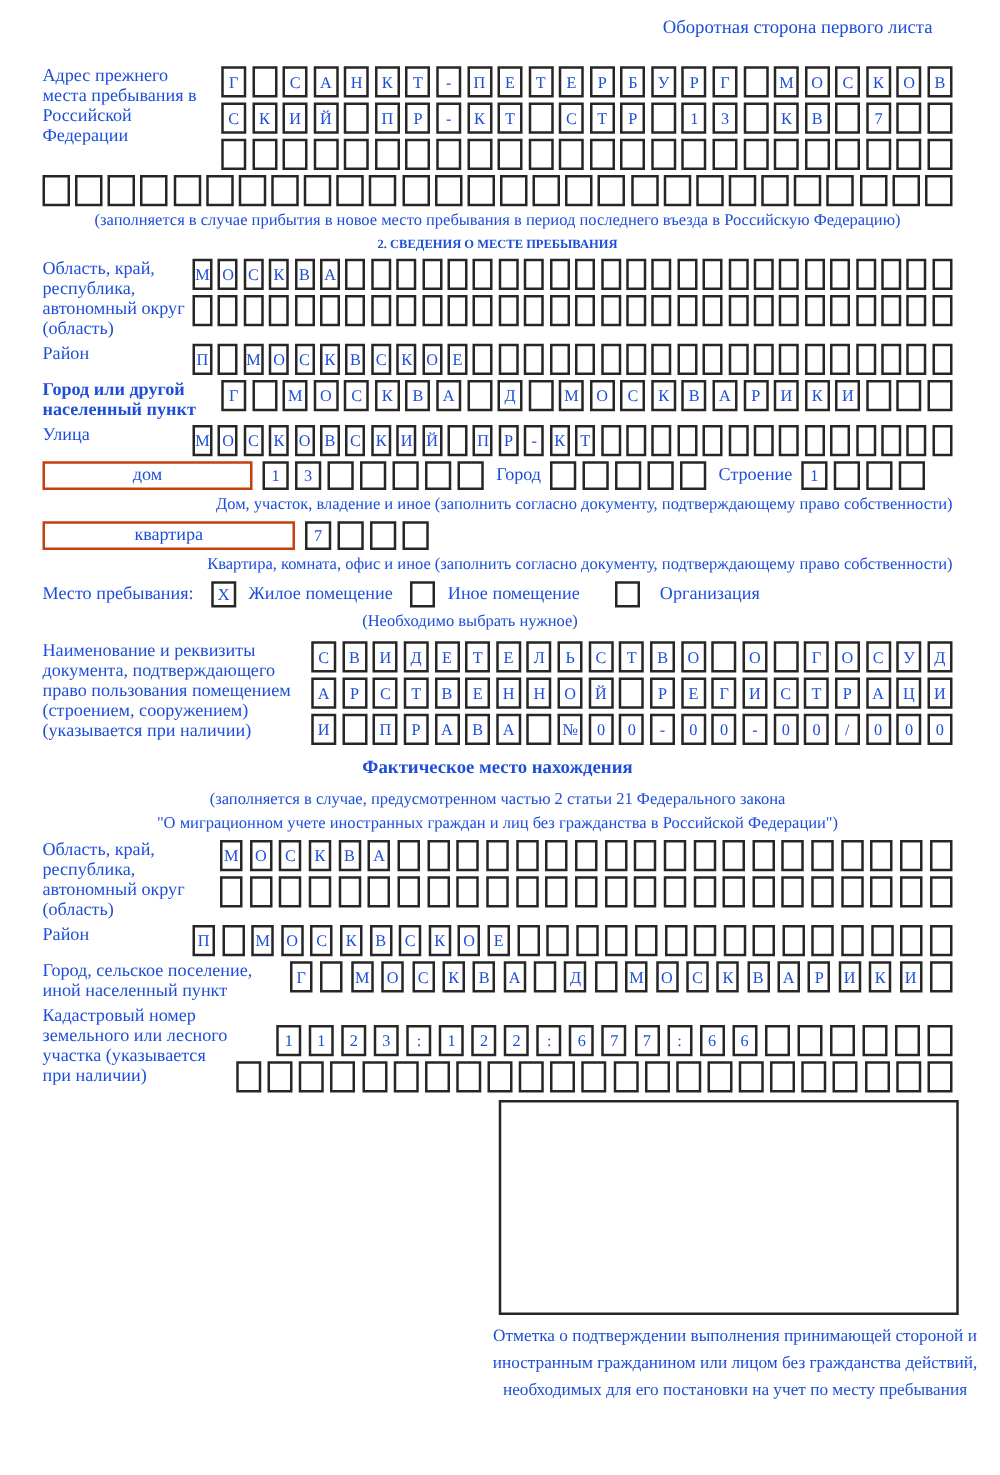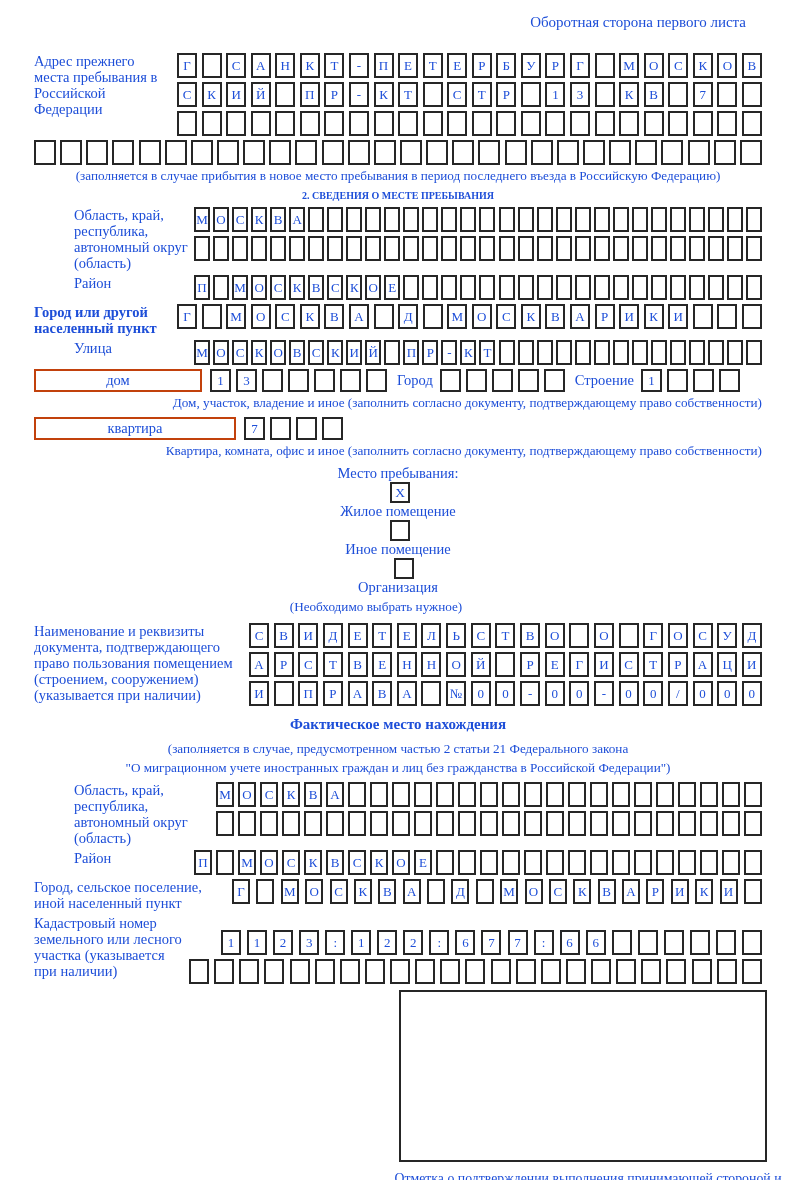--- a/index.html
+++ b/index.html
@@ -34,30 +34,30 @@
   .indent32{margin-left:32px;}
   .namebox{
     border:2px solid #c2410c;box-sizing:border-box;height:23px;
     display:flex;align-items:center;justify-content:center;font-size:14.5px;
     flex:0 0 auto;background:#fff;
   }
   .house-box{width:168px;margin-right:8px;}
   .apt-box{width:202px;margin-right:8px;}
   .inline-label{font-size:14.5px;line-height:23px;margin:0 7px 0 10px;flex:0 0 auto;}
   .house-row,.apt-row{display:flex;align-items:flex-start;margin-bottom:2px;}
-  .stay-row{display:flex;align-items:center;font-size:14.5px;margin-top:4px;flex-direction:column;}
+  .stay-row{display:flex;align-items:center;font-size:14.5px;margin-top:4px;}
   .checkbox{
     width:20px;height:21px;border:2px solid #262626;box-sizing:border-box;
     display:flex;align-items:center;justify-content:center;
     font-size:13.5px;margin:0 10px 0 14px;flex:0 0 auto;
   }
   .stay-caption{font-size:13.2px;margin:3px 0 8px 212px;width:260px;text-align:center;}
   .doc-label{width:215px;}
   .lbl-top{width:143px;}
-  .lbl-std{width:120px;margin-left:40px;}
+  .lbl-std{width:120px;}
   .lbl-city2{width:143px;font-weight:bold;}
   .lbl-city3{width:198px;}
   .lbl-cad{width:155px;}
   .block{margin-bottom:4px;}
   .stamp-box{
     margin:6px 0 0 365px;width:368px;height:172px;
     border:2px solid #262626;box-sizing:border-box;background:#fff;
   }
   .stamp-caption{margin:6px 0 0 352px;width:404px;text-align:center;font-size:13.8px;line-height:1.55;}
 </style>

